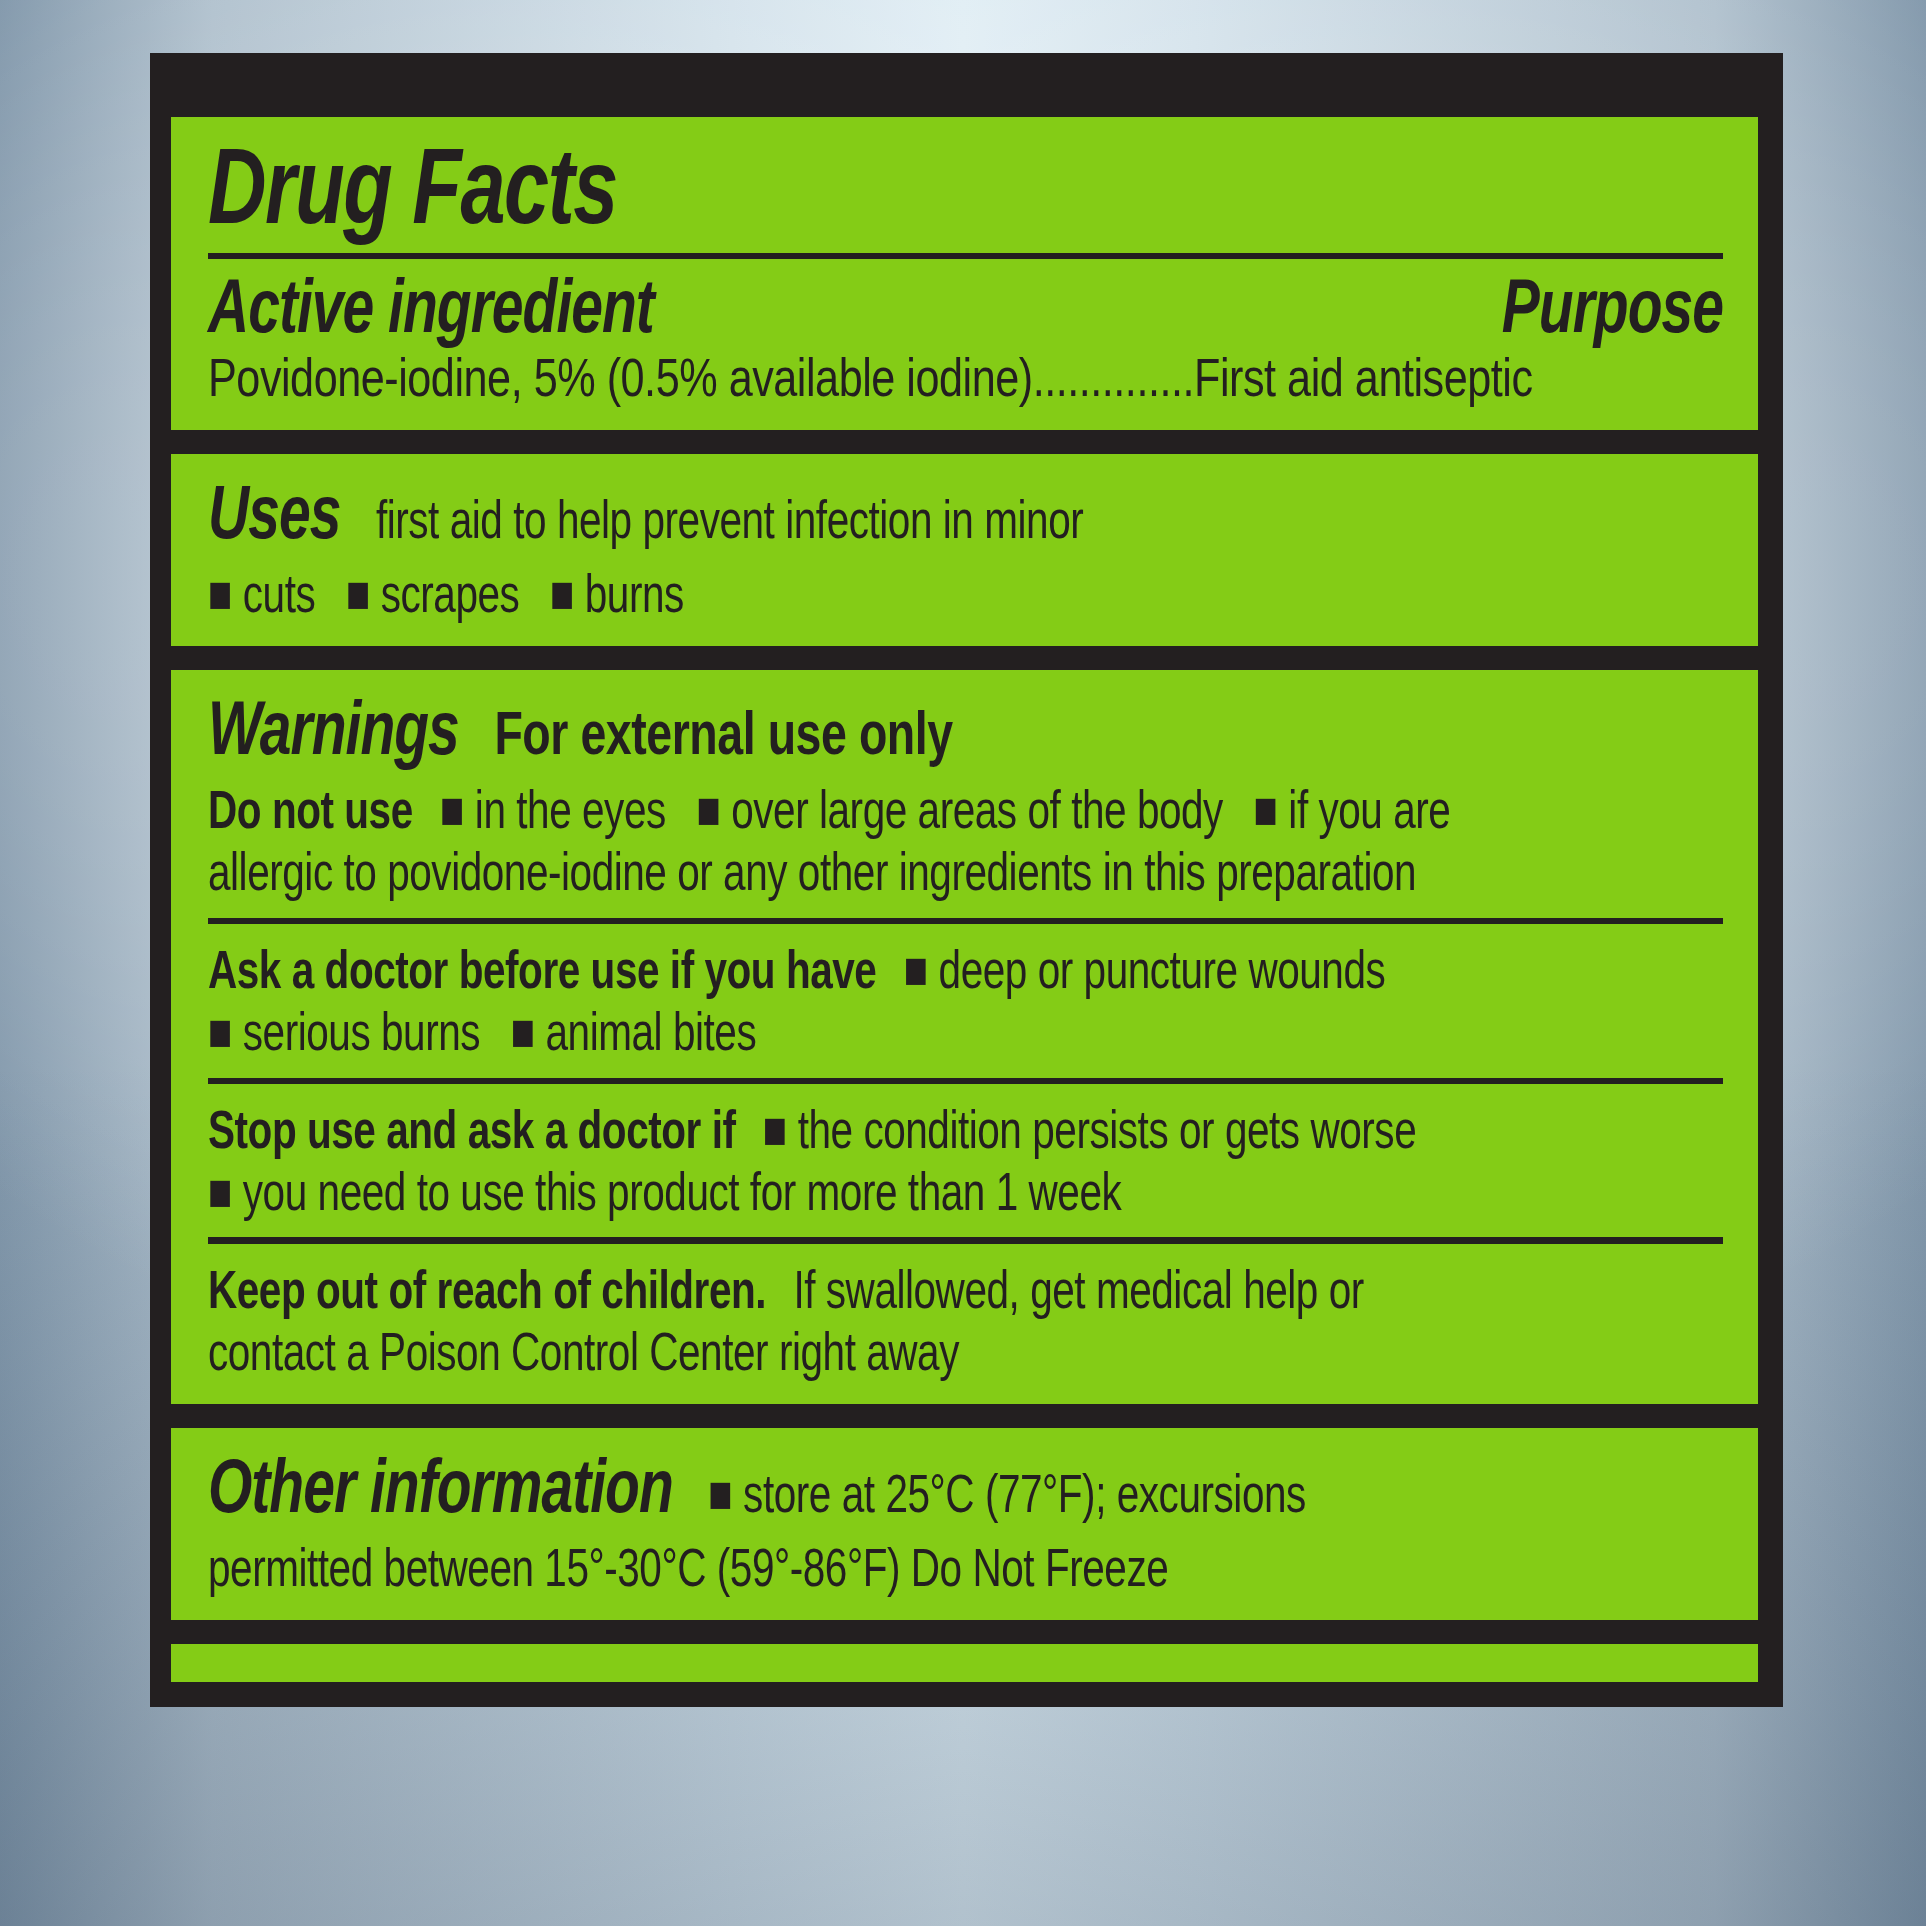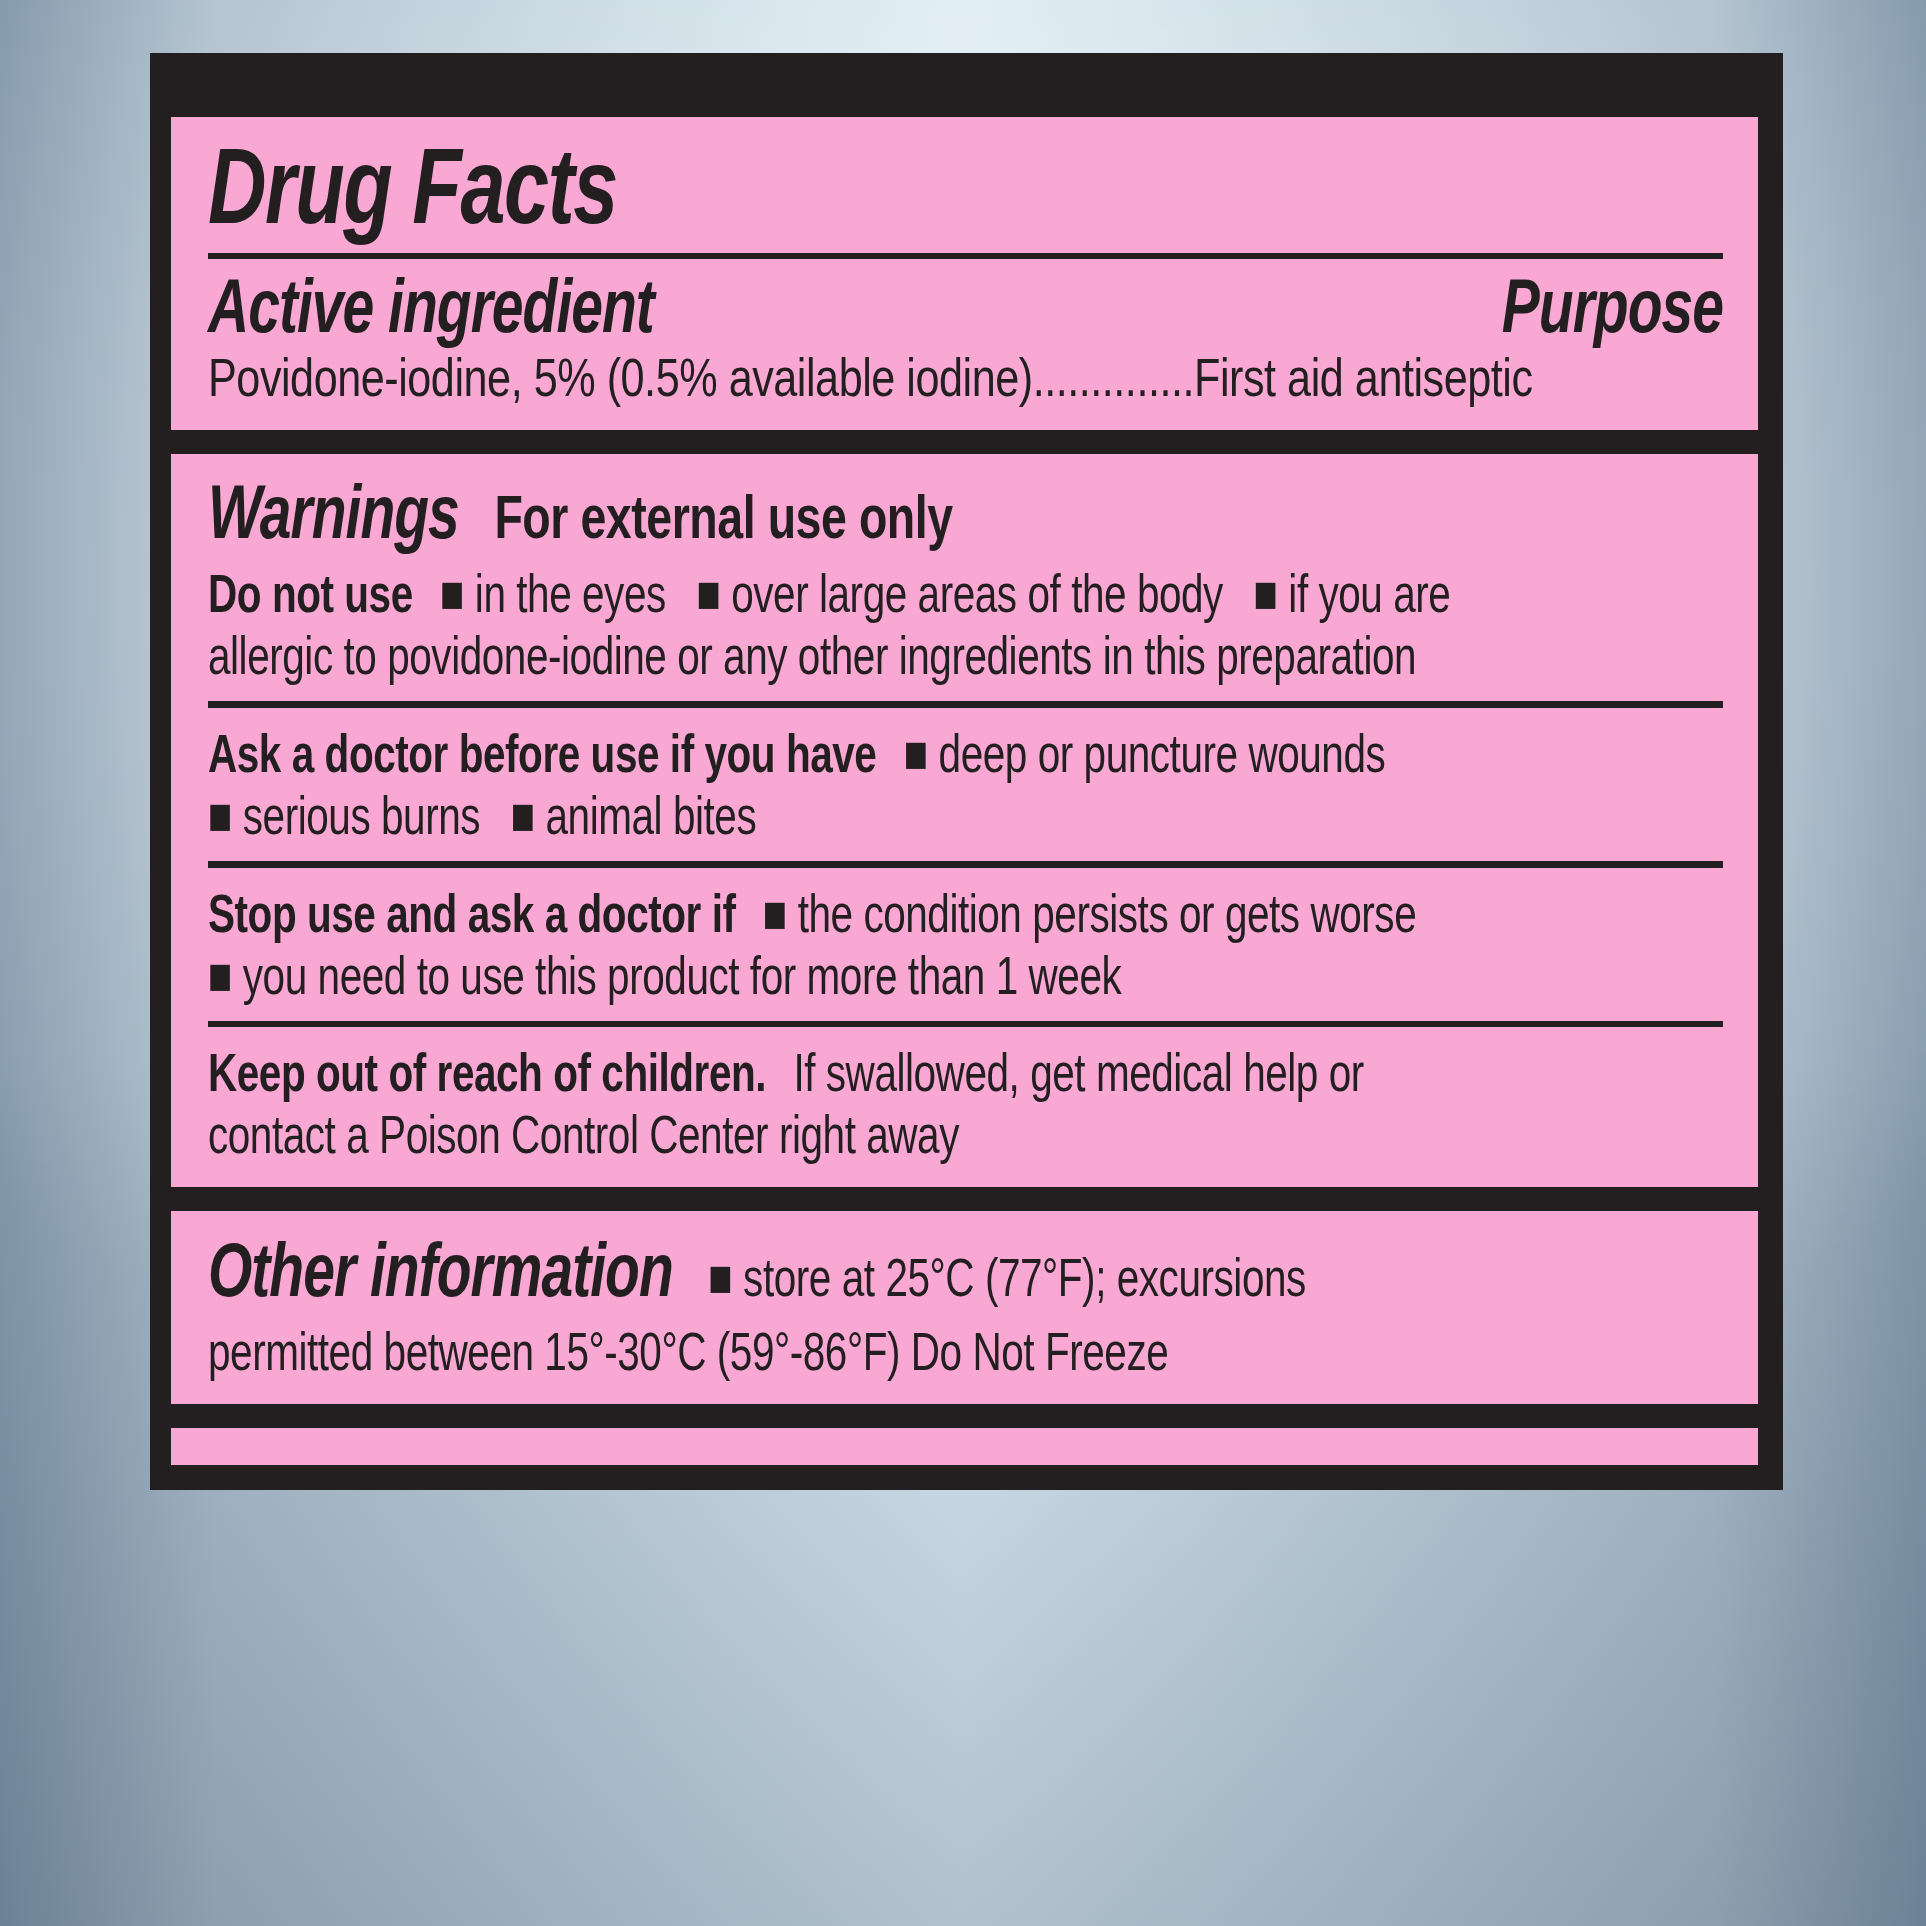--- a/index.html
+++ b/index.html
@@ -14,21 +14,21 @@
       linear-gradient(90deg, #8399ac 0%, #aebfcc 11%, #cfdfe9 38%, #dcebf3 50%, #cfdfe9 62%, #aebfcc 89%, #8399ac 100%);
   }
   .frame{
     position:absolute;left:150px;top:53px;width:1633px;
     background:#231f20;
     box-sizing:border-box;
     padding:64px 25px 25px 21px;
     display:flex;flex-direction:column;gap:24px;
   }
   .box{
-    background:#f9a8d4;
+    background:#84cc16;
     color:#231f20;
     padding:15.4px 35px 22px 37px;
   }
   
   .ln{
     display:block;white-space:nowrap;
     transform:scaleX(0.75);transform-origin:0 0;
     font-size:54px;line-height:62px;letter-spacing:-0.6px;
   }
   .s80{transform:scaleX(0.80);}
@@ -55,20 +55,27 @@
     <div class="box box-header">
       <div class="ln t-drugfacts">Drug Facts</div>
       <div class="hrule"></div>
       <div class="ai-row">
         <span class="scale-l t-h">Active ingredient</span>
         <span class="scale-r t-h">Purpose</span>
       </div>
       <div class="ln s80">Povidone-iodine, 5% (0.5% available iodine)..............First aid antiseptic</div>
     </div>
 
+    <div class="box">
+      <div class="ln hdln">
+        <span class="t-h">Uses</span>
+        <span class="gap">first aid to help prevent infection in minor</span>
+      </div>
+      <div class="ln">■ cuts  ■ scrapes  ■ burns</div>
+    </div>
 
     <div class="box">
       <div class="ln hdln">
         <span class="t-h">Warnings</span>
         <span class="t-sub gap">For external use only</span>
       </div>
       <div class="ln">
         <span class="lbl">Do not use</span>
         <span class="gap-sm">■ in the eyes  ■ over large areas of the body  ■ if you are</span>
       </div>

